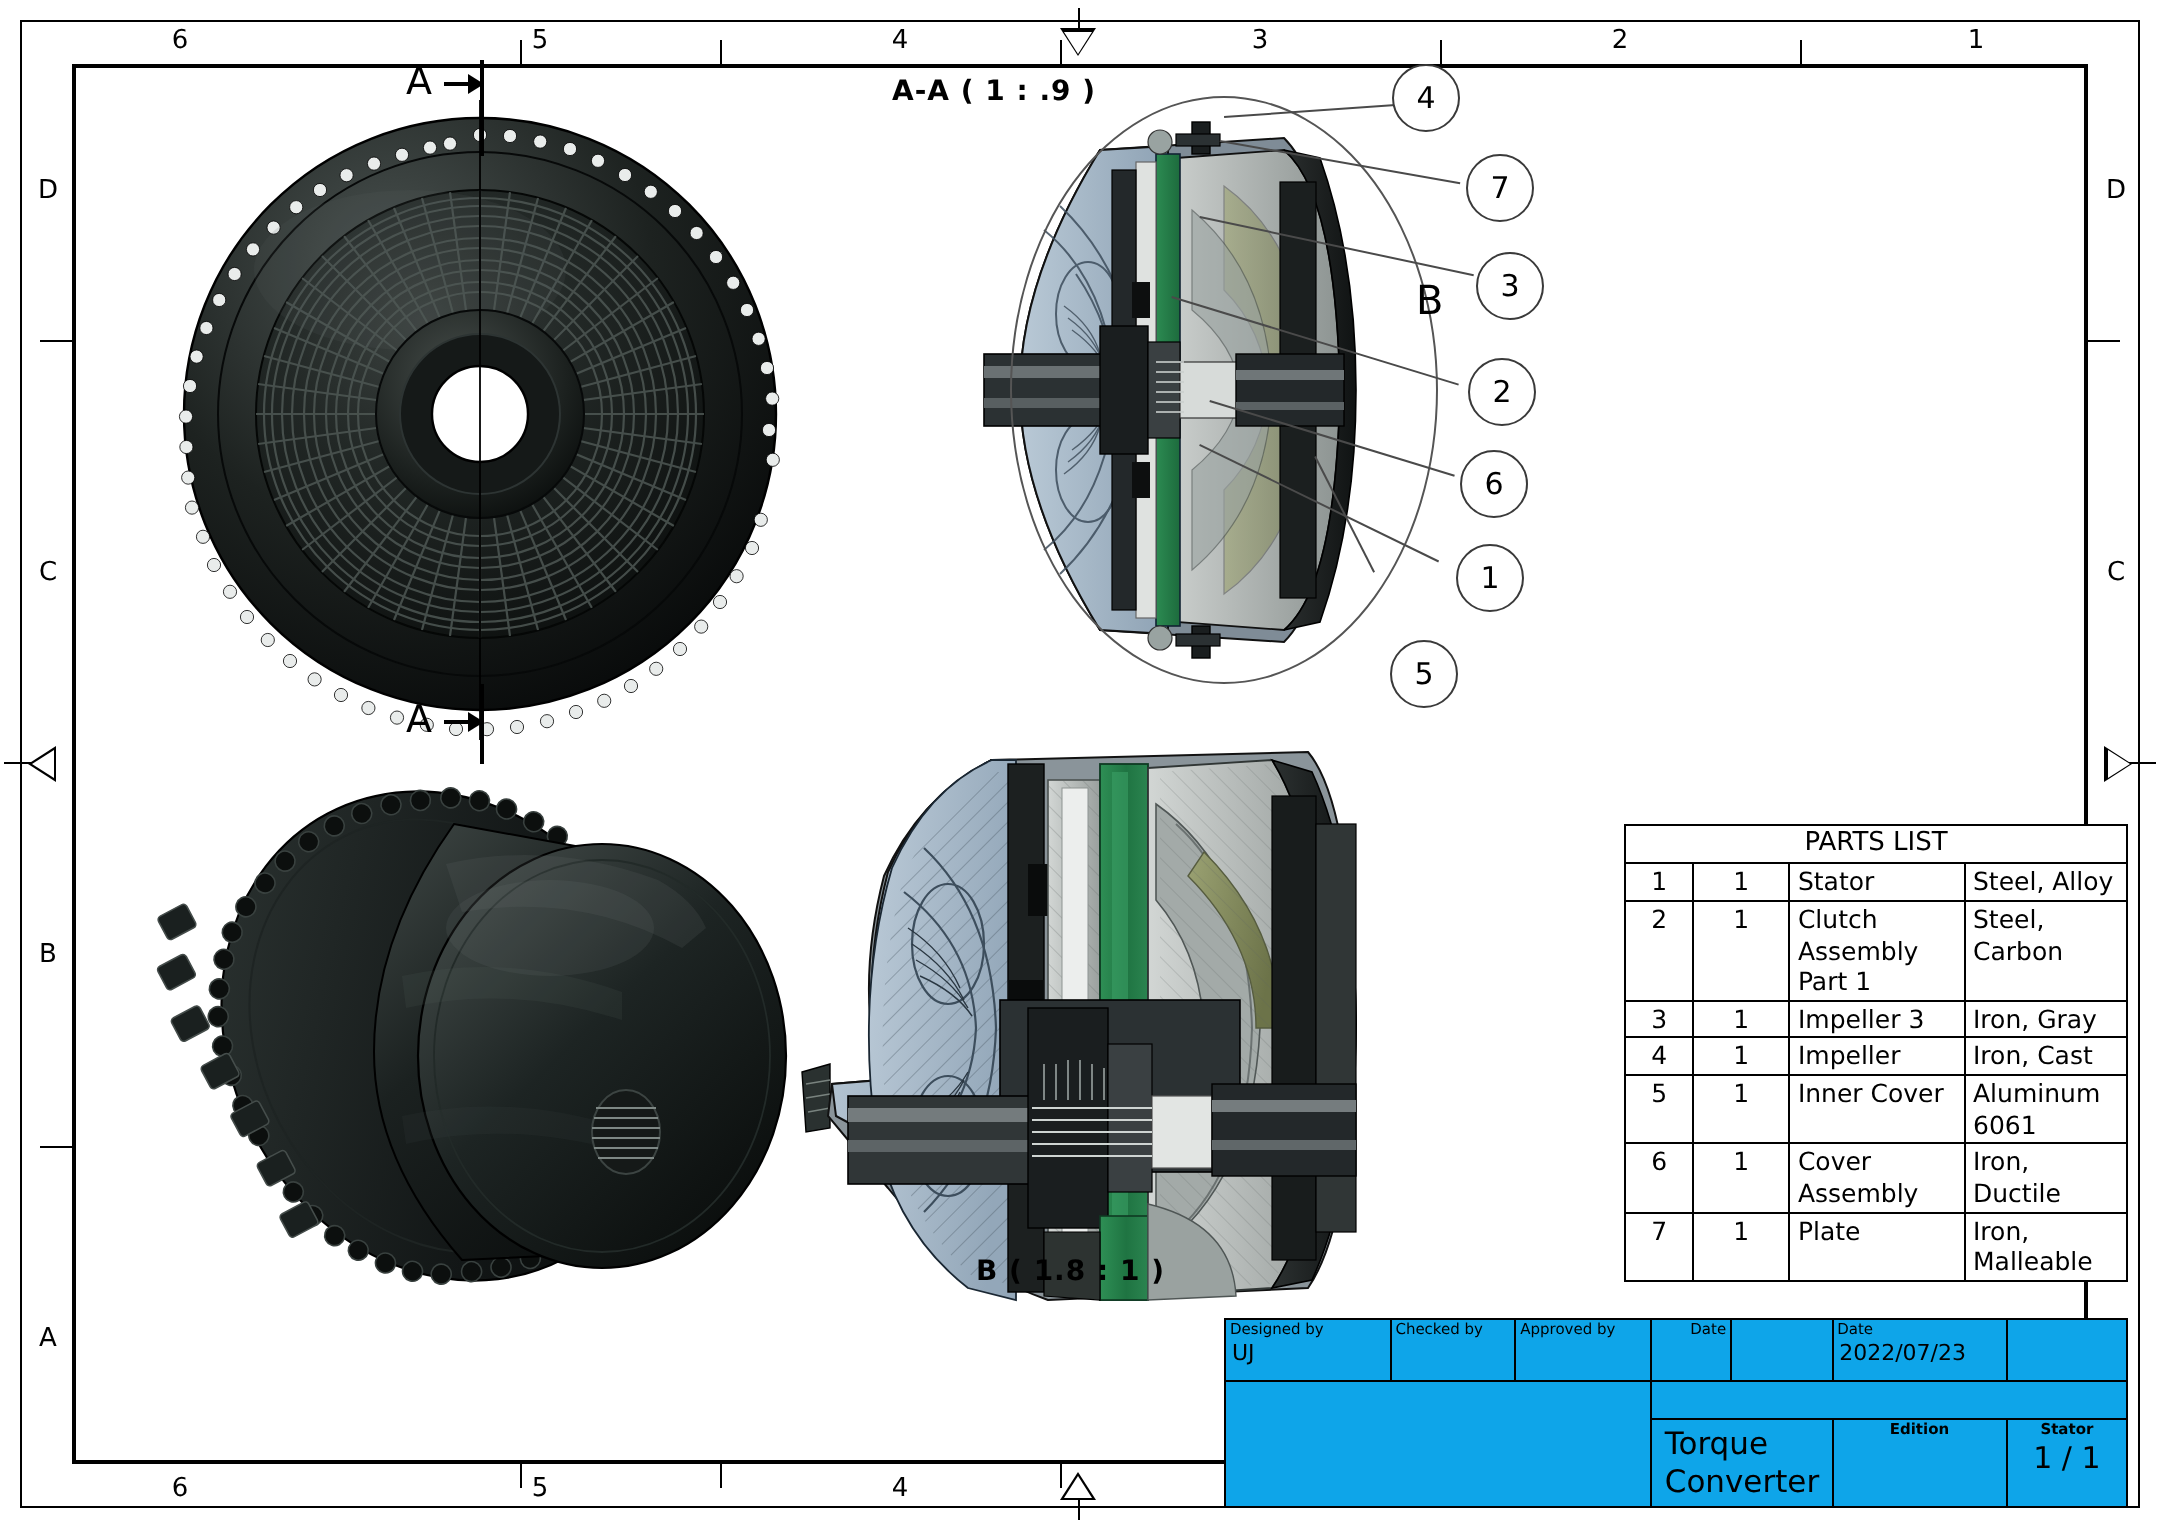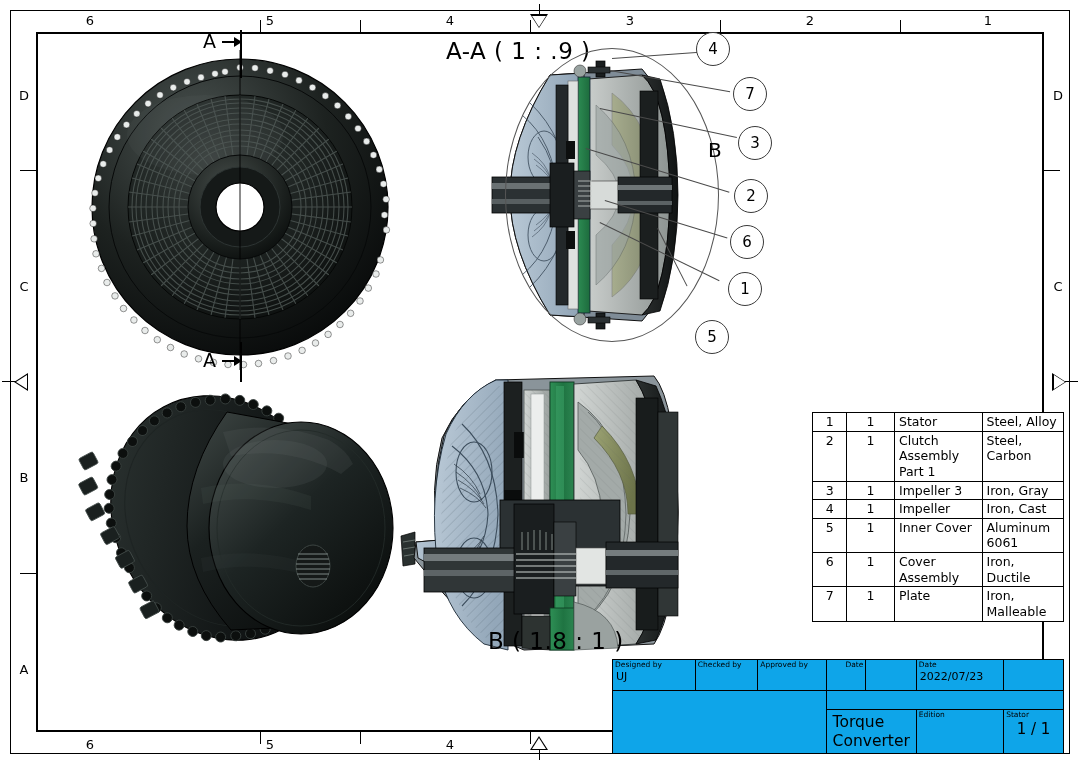--- a/index.html
+++ b/index.html
@@ -33,21 +33,21 @@
              border-bottom:14px solid #000;}
   .cmark-left{border-top:9px solid transparent;border-bottom:9px solid transparent;
               border-right:14px solid #000;}
   .cmark-right{border-top:9px solid transparent;border-bottom:9px solid transparent;
                border-left:14px solid #000;}
   .cmark-hollow-top{border-left:9px solid transparent;border-right:9px solid transparent;
              border-top:14px solid #fff;position:absolute;}
   .cline{position:absolute;background:#000;}
 
   
-  .view-label{position:absolute;font-size:23px;letter-spacing:.5px;white-space:nowrap;}
+  .view-label{position:absolute;font-size:14px;letter-spacing:.5px;white-space:nowrap;font-weight:bold;}
 
   
   .cut-line{position:absolute;width:2px;background:#000;}
   .cut-letter{position:absolute;font-size:19px;}
   .cut-arrow-stem{position:absolute;height:2px;background:#000;}
   .cut-arrow-head{position:absolute;width:0;height:0;
        border-top:5px solid transparent;border-bottom:5px solid transparent;
        border-left:8px solid #000;}
 
   
@@ -71,21 +71,21 @@
   .c-item{width:36px;text-align:center;}
   .c-qty{width:58px;text-align:center;}
   .c-pn{width:90px;}
   .c-mat{width:78px;}
 
   
   .tb{position:absolute;border-collapse:collapse;background:#0ea5e9;font-size:11px;}
   .tb td{border:1px solid #000;vertical-align:top;padding:0;}
   .tb .lbl{font-size:7.5px;display:block;padding:1px 2px;line-height:1.1;}
   .tb .lbl-r{font-size:7.5px;display:block;padding:1px 2px;text-align:right;line-height:1.1;}
-  .tb .lbl-c{font-size:7.5px;display:block;padding:1px 2px;line-height:1.1;}
+  .tb .lbl-c{font-size:7.5px;display:block;padding:1px 2px;text-align:center;line-height:1.1;font-weight:bold;}
   .tb .val{font-size:11px;display:block;padding:0 3px 1px;line-height:1.2;}
   .tb .val-c{font-size:15px;display:block;padding:0 3px 2px;text-align:center;line-height:1.2;}
   .tb .bigtitle{font-size:15.5px;display:block;padding:3px 6px;line-height:1.2;}
 
   
   .art{position:absolute;}
   svg{display:block;overflow:visible;}
 </style>
 </head>
 <body>
@@ -660,20 +660,23 @@
       <rect x="146" y="236" width="24" height="42" fill="url(#dGreen)" stroke="#0e3a22" stroke-width="0.8"></rect>
       <path d="M170,230 Q212,240 214,276 L170,278 Z" fill="#9aa2a0" stroke="#4f5655" stroke-width="0.7"></path>
       <path d="M118,244 L146,244 L146,278 L118,276 Z" fill="#2d3331" stroke="#000" stroke-width="0.6"></path>
     </svg>
   </div>
 
   <div class="view-label" style="left:488px;top:628px">B ( 1.8 : 1 )</div>
 
   <table class="parts-list" style="left:812px;top:412px;width:252px">
     <tbody>
+        <tr>
+      <td class="pl-title" colspan="4">PARTS LIST</td>
+    </tr>
     <tr>
       <td class="c-item">1</td>
       <td class="c-qty">1</td>
       <td class="c-pn">Stator</td>
       <td class="c-mat">Steel, Alloy</td>
     </tr>
     <tr>
       <td class="c-item">2</td>
       <td class="c-qty">1</td>
       <td class="c-pn">Clutch Assembly Part 1</td>

